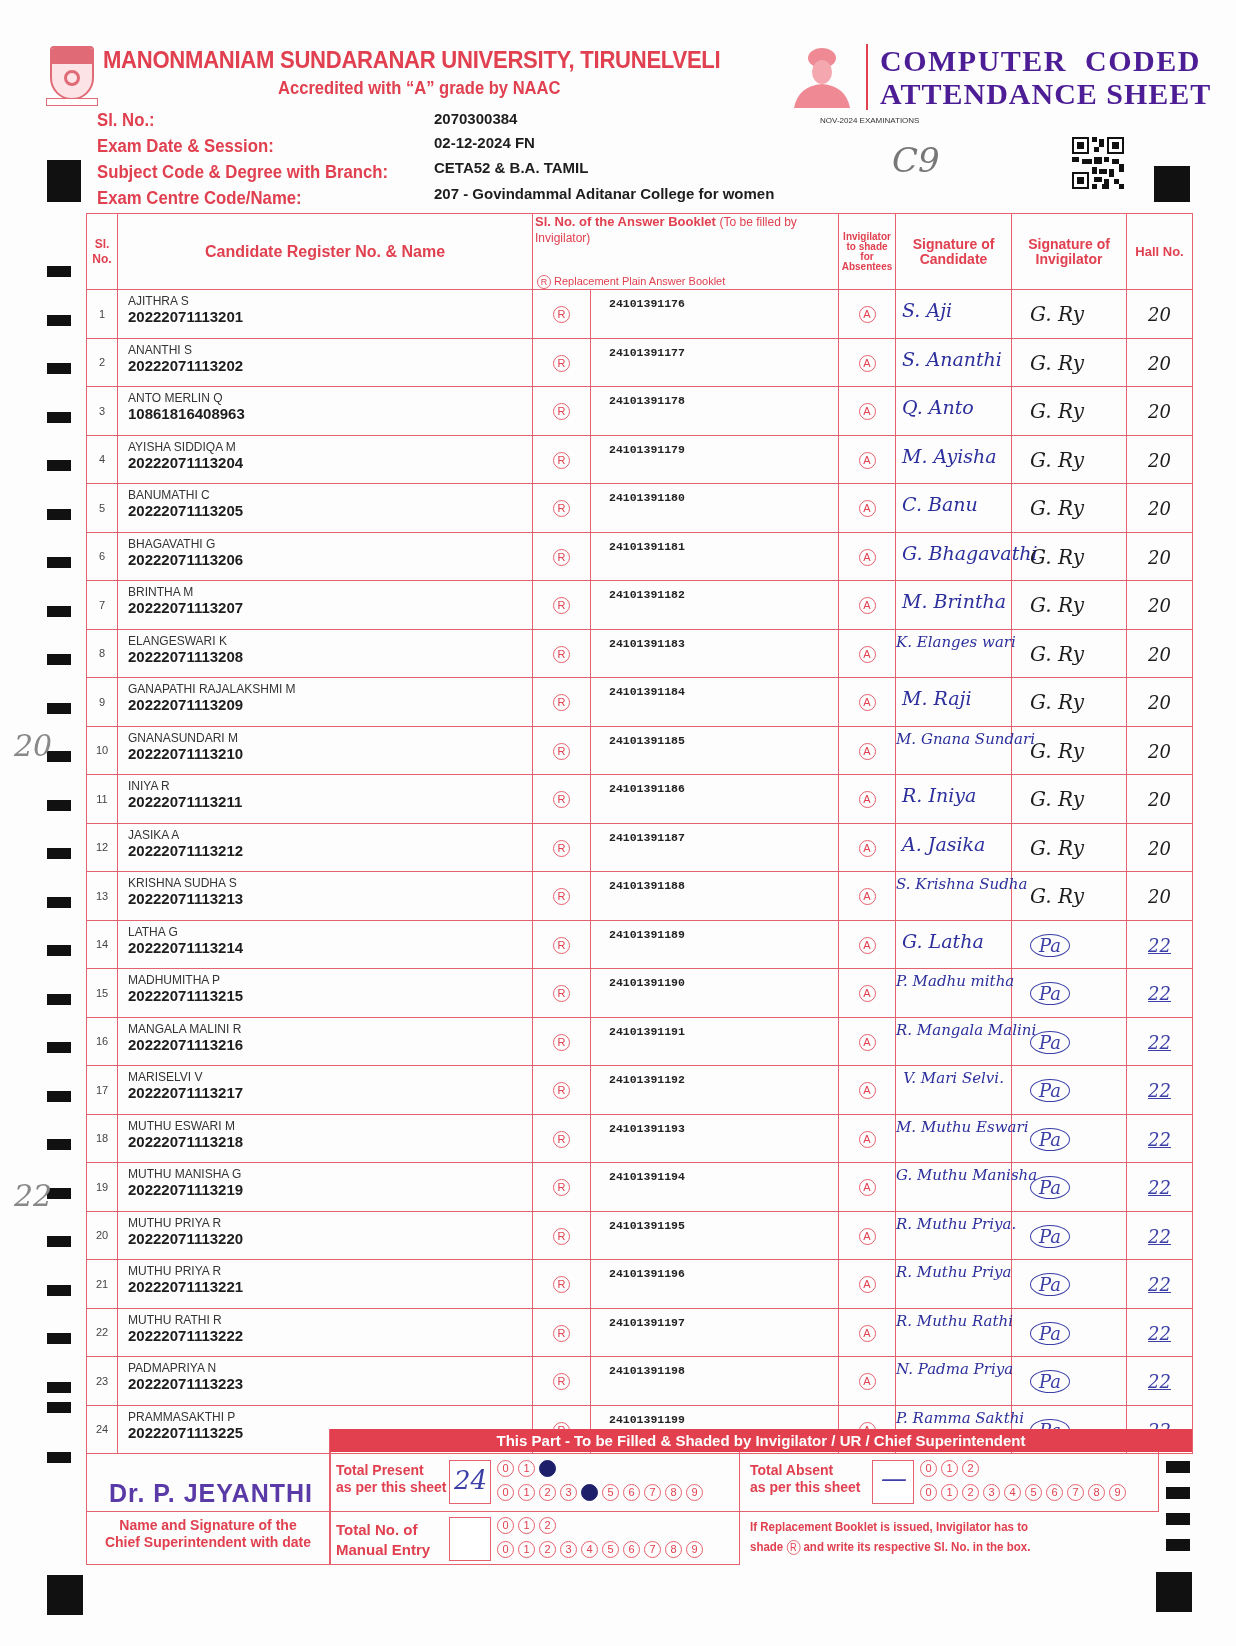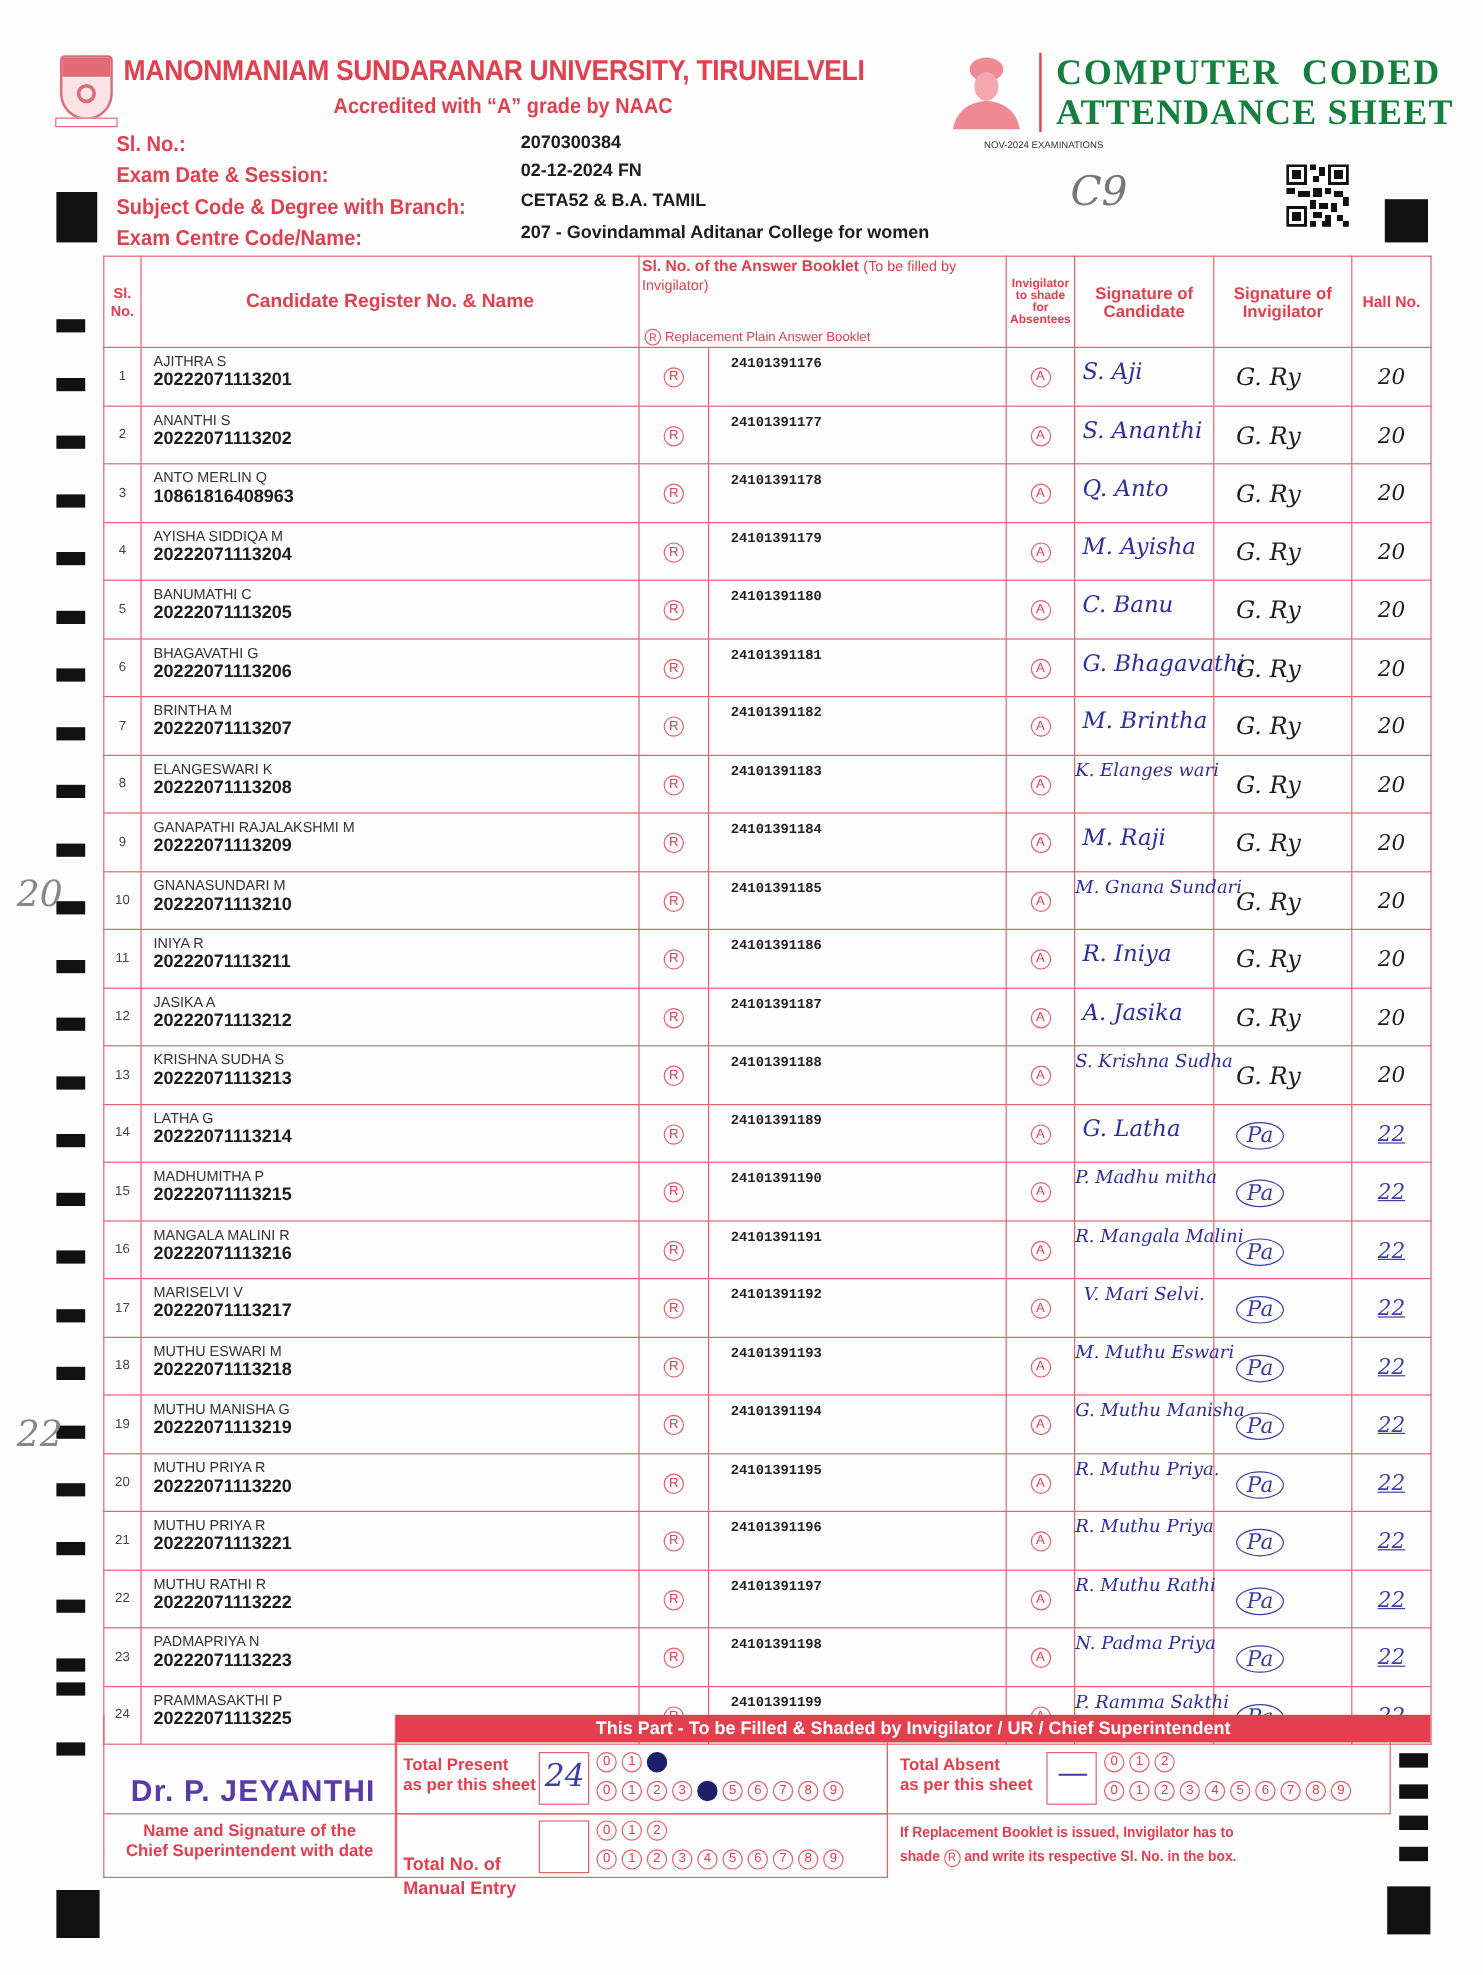--- a/index.html
+++ b/index.html
@@ -11,21 +11,21 @@
 
   
   .logo { position: absolute; left: 50px; top: 46px; width: 44px; height: 54px; border: 2px solid #e06a76; border-radius: 4px 4px 22px 22px; background: #fbe3e6; }
   .logo .band { position: absolute; left: 0; right: 0; top: 0; height: 16px; background: #e06a76; border-radius: 2px 2px 0 0; }
   .logo .wheel { position: absolute; left: 12px; top: 22px; width: 16px; height: 16px; border: 3px solid #e06a76; border-radius: 50%; }
   .logo .ribbon { position: absolute; left: -6px; right: -6px; bottom: -8px; height: 8px; border: 1px solid #e06a76; background: #fff; }
   .univ-title { position: absolute; left: 103px; top: 46px; font-size: 24px; font-weight: bold; color: #e0404f; letter-spacing: -0.3px; transform: scaleX(0.92); transform-origin: left; white-space: nowrap; }
   .accred { position: absolute; left: 278px; top: 78px; font-size: 18px; font-weight: bold; color: #e0404f; transform: scaleX(0.92); transform-origin: left; white-space: nowrap; }
   .portrait { position: absolute; left: 790px; top: 44px; width: 64px; height: 64px; }
   .vbar { position: absolute; left: 866px; top: 44px; width: 2px; height: 66px; background: #e0404f; }
-  .cc-title { position: absolute; left: 880px; top: 44px; font-family: "Liberation Serif", serif; font-weight: bold; font-size: 30px; line-height: 33px; color: #15803d; letter-spacing: 1px; white-space: nowrap; }
+  .cc-title { position: absolute; left: 880px; top: 44px; font-family: "Liberation Serif", serif; font-weight: bold; font-size: 30px; line-height: 33px; color: #4c1d95; letter-spacing: 1px; white-space: nowrap; }
   .nov { position: absolute; left: 820px; top: 116px; font-size: 8px; font-weight: normal; color: #333; }
   .meta-label { position: absolute; left: 97px; font-size: 18px; font-weight: bold; color: #e0404f; transform: scaleX(0.93); transform-origin: left; white-space: nowrap; }
   .meta-val { position: absolute; left: 434px; font-size: 15px; font-weight: bold; color: #1d1d1d; white-space: nowrap; }
   .hw-c9 { position: absolute; left: 892px; top: 140px; font-family: "DejaVu Serif", serif; font-size: 34px; color: #777; font-style: italic; }
   .qr { position: absolute; left: 1072px; top: 137px; width: 52px; height: 52px; }
 
   
   .sheet { position: absolute; left: 86px; top: 213px; width: 1106px; border-collapse: collapse; table-layout: fixed; }
   .sheet th, .sheet td { border: 1.3px solid #e5616e; }
   .sheet th { height: 37px; color: #e0404f; font-weight: bold; font-size: 14px; line-height: 15px; text-align: center; vertical-align: middle; }
@@ -716,21 +716,21 @@
       <span class="bub">2</span>
       <span class="bub">3</span>
       <span class="bub">4</span>
       <span class="bub">5</span>
       <span class="bub">6</span>
       <span class="bub">7</span>
       <span class="bub">8</span>
       <span class="bub">9</span>
     </div>
 
-  <div class="flabel" style="left:250px;top:91px;font-size:15px;line-height:20px;margin-top:24px;">
+  <div class="flabel" style="left:250px;top:91px;font-size:15px;line-height:20px;">
     <div>Total No. of</div>
     <div>Manual Entry</div>
   </div>
   <div class="box" style="left:363px;top:88px;">
       <span class="v"></span>
     </div>
   <div class="brow" id="me-tens" style="left:411px;top:88px;">
       <span class="bub">0</span>
       <span class="bub">1</span>
       <span class="bub">2</span>

